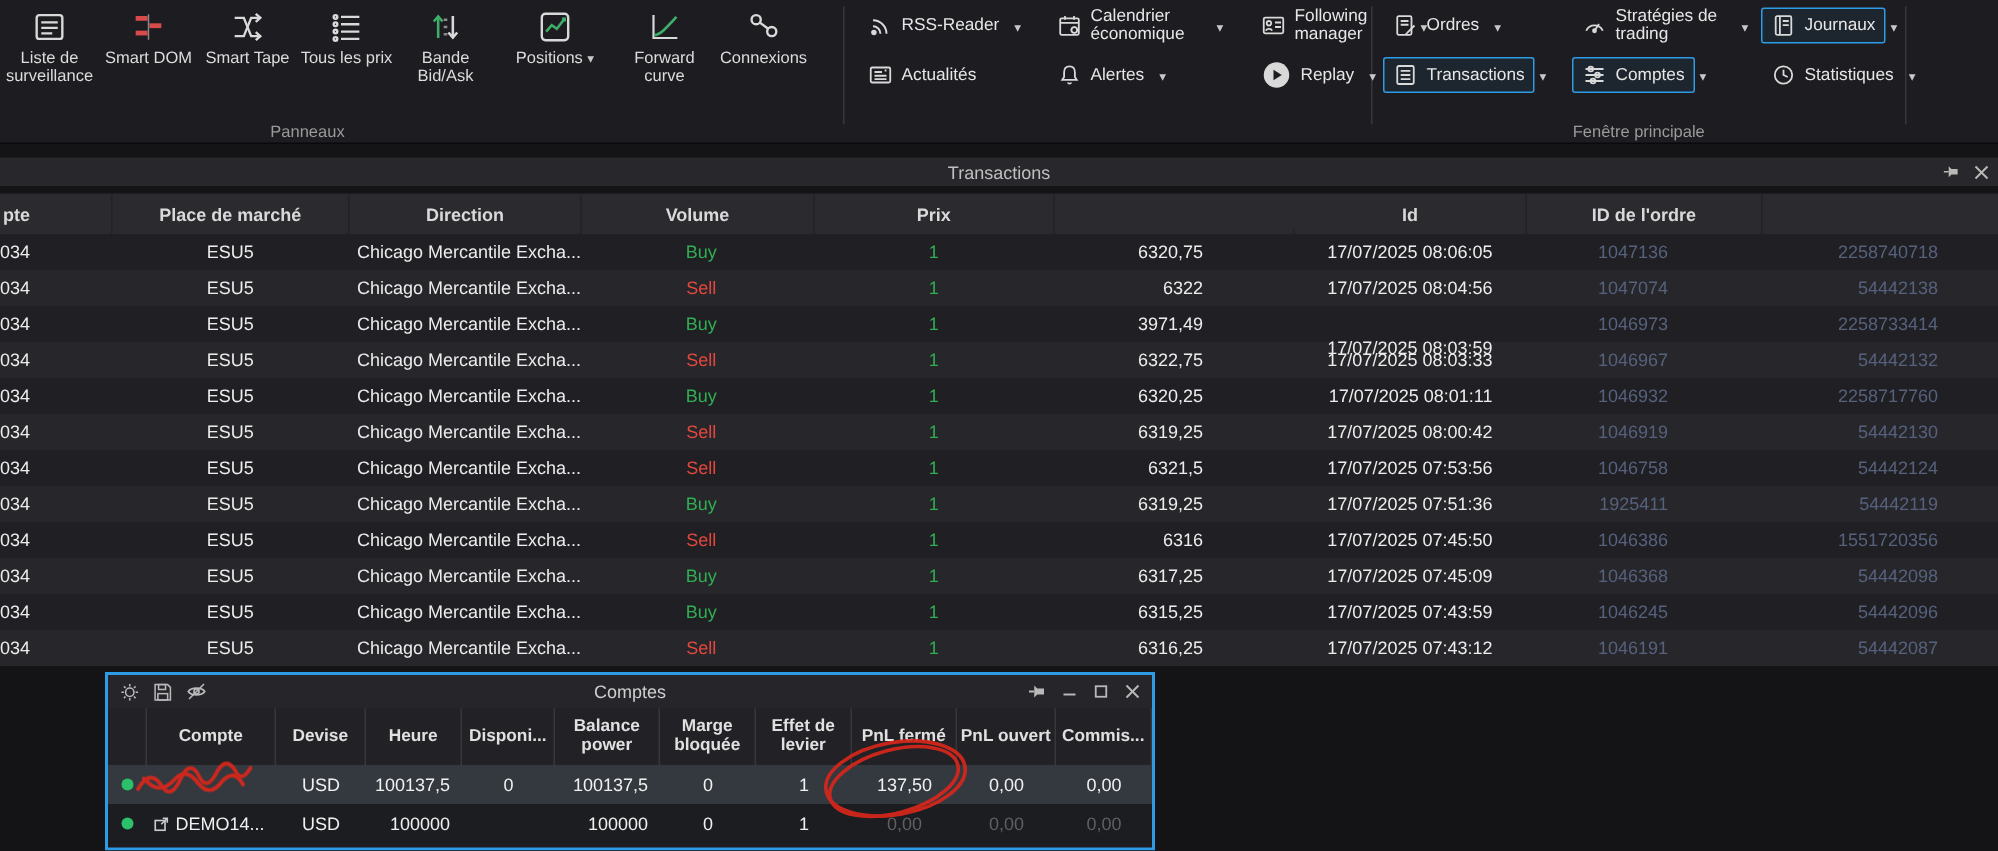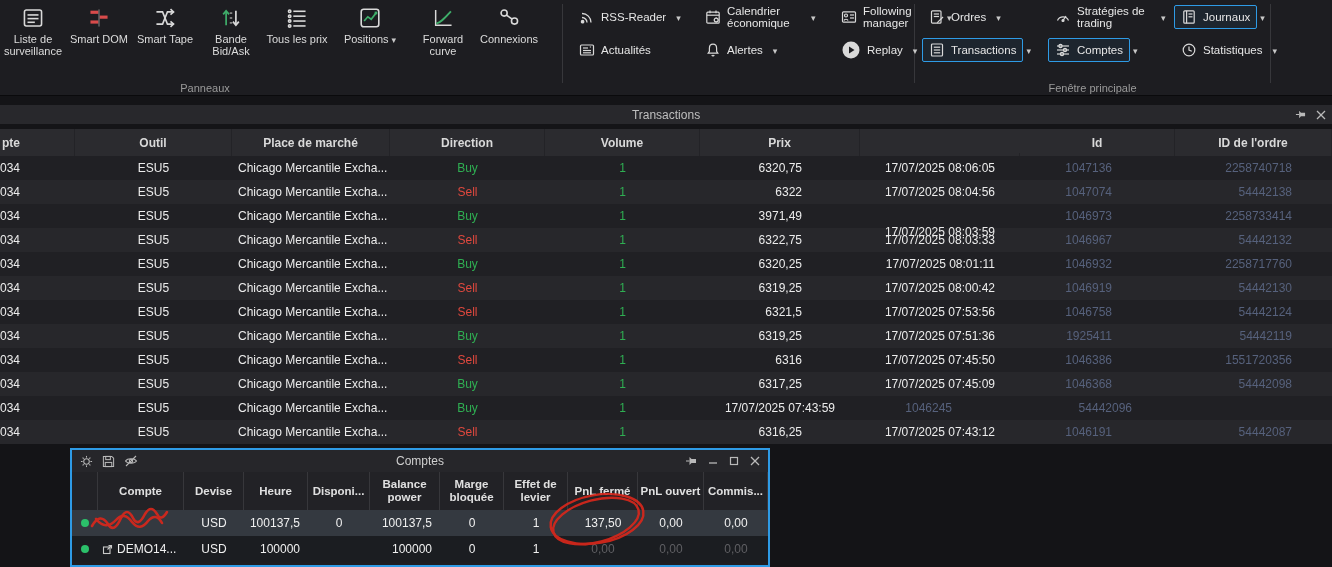--- a/index.html
+++ b/index.html
@@ -107,51 +107,51 @@
             <polyline points="2,14 7,14 11,4 16,4"></polyline>
           <polyline points="13.5,1.8 16,4 13.5,6.2"></polyline>
             <polyline points="13.5,11.8 16,14 13.5,16.2"></polyline>
           </svg>
       </span>
       <span class="blabel">Smart Tape</span>
     </div>
 
     <div class="bitem">
       <span class="icon">
+        <svg width="22" height="22" viewBox="0 0 18 18" fill="none" stroke="#d9d9d9" stroke-width="1.3">
+          <line x1="6" y1="3.5" x2="16" y2="3.5"></line>
+            <line x1="6" y1="7.5" x2="16" y2="7.5"></line>
+          <line x1="6" y1="11.5" x2="16" y2="11.5"></line>
+            <line x1="6" y1="15.5" x2="16" y2="15.5"></line>
+          <circle cx="3" cy="3.5" r="1"></circle>
+            <circle cx="3" cy="7.5" r="1"></circle>
+            <circle cx="3" cy="11.5" r="1"></circle>
+            <circle cx="3" cy="15.5" r="1"></circle>
+          </svg>
+      </span>
+      <span class="blabel">Tous les prix</span>
+    </div>
+
+    <div class="bitem">
+      <span class="icon">
         <svg width="22" height="22" viewBox="0 0 18 18" fill="none" stroke-width="1.4">
           <g stroke="#3fae6a">
               <line x1="5" y1="15" x2="5" y2="3.5"></line>
               <polyline points="2.6,6 5,3.2 7.4,6"></polyline>
             </g>
           <g stroke="#d9d9d9">
               <line x1="13" y1="3" x2="13" y2="14.5"></line>
               <polyline points="10.6,12 13,14.8 15.4,12"></polyline>
             </g>
           <line x1="8" y1="5" x2="10" y2="5" stroke="#8a8a8a"></line>
             <line x1="8" y1="9" x2="10" y2="9" stroke="#8a8a8a"></line>
           <line x1="8" y1="13" x2="10" y2="13" stroke="#8a8a8a"></line>
           </svg>
       </span>
       <span class="blabel">Bande Bid/Ask</span>
-    </div>
-
-    <div class="bitem">
-      <span class="icon">
-        <svg width="22" height="22" viewBox="0 0 18 18" fill="none" stroke="#d9d9d9" stroke-width="1.3">
-          <line x1="6" y1="3.5" x2="16" y2="3.5"></line>
-            <line x1="6" y1="7.5" x2="16" y2="7.5"></line>
-          <line x1="6" y1="11.5" x2="16" y2="11.5"></line>
-            <line x1="6" y1="15.5" x2="16" y2="15.5"></line>
-          <circle cx="3" cy="3.5" r="1"></circle>
-            <circle cx="3" cy="7.5" r="1"></circle>
-            <circle cx="3" cy="11.5" r="1"></circle>
-            <circle cx="3" cy="15.5" r="1"></circle>
-          </svg>
-      </span>
-      <span class="blabel">Tous les prix</span>
     </div>
 
     <div class="bitem wide">
       <span class="icon">
         <svg width="22" height="22" viewBox="0 0 18 18" fill="none">
           <rect x="1.8" y="1.8" width="14.4" height="14.4" rx="2" stroke="#d9d9d9" stroke-width="1.3"></rect>
           <polyline points="4.2,11.5 7.2,8 10,10 14,4.8" stroke="#3fae6a" stroke-width="1.4"></polyline>
           <rect x="12.8" y="3.8" width="2.2" height="2.2" fill="#3fae6a"></rect>
           </svg>
       </span>
@@ -390,23 +390,20 @@
           <line x1="9" y1="1" x2="1" y2="9"></line>
         </svg>
     </span>
   </span>
 </div>
 
 <div class="thead">
     <div class="hcell first" style="width: 75px;">
       <span>pte</span>
     </div>
-    <div class="hcell" style="width: 157px;">
-      <span>Outil</span>
-    </div>
     <div class="hcell" style="width: 158px;">
       <span>Place de marché</span>
     </div>
     <div class="hcell" style="width: 155px;">
       <span>Direction</span>
     </div>
     <div class="hcell" style="width: 155px;">
       <span>Volume</span>
     </div>
     <div class="hcell" style="width: 160px;">
@@ -533,20 +530,21 @@
       <div class="cell a-right" style="width: 160px; padding-right: 25px;">17/07/2025 07:45:09</div>
       <div class="cell a-right dim" style="width: 155px; padding-right: 63px;">1046368</div>
       <div class="cell a-right dim" style="width: 157px; padding-right: 40px;">54442098</div>
     </div>
     <div class="trow">
       <div class="cell a-left" style="width: 75px;">034</div>
       <div class="cell a-center" style="width: 157px;">ESU5</div>
       <div class="cell a-left" style="width: 158px; padding-left: 6px;">Chicago Mercantile Excha...</div>
       <div class="cell a-center direction buy" style="width: 155px;">Buy</div>
       <div class="cell a-center volume" style="width: 155px;">1</div>
+      <div class="cell a-right" style="width: 160px; padding-right: 58px;">6315,25</div>
       <div class="cell a-right" style="width: 160px; padding-right: 25px;">17/07/2025 07:43:59</div>
       <div class="cell a-right dim" style="width: 155px; padding-right: 63px;">1046245</div>
       <div class="cell a-right dim" style="width: 157px; padding-right: 40px;">54442096</div>
     </div>
     <div class="trow alt">
       <div class="cell a-left" style="width: 75px;">034</div>
       <div class="cell a-center" style="width: 157px;">ESU5</div>
       <div class="cell a-left" style="width: 158px; padding-left: 6px;">Chicago Mercantile Excha...</div>
       <div class="cell a-center direction sell" style="width: 155px;">Sell</div>
       <div class="cell a-center volume" style="width: 155px;">1</div>

